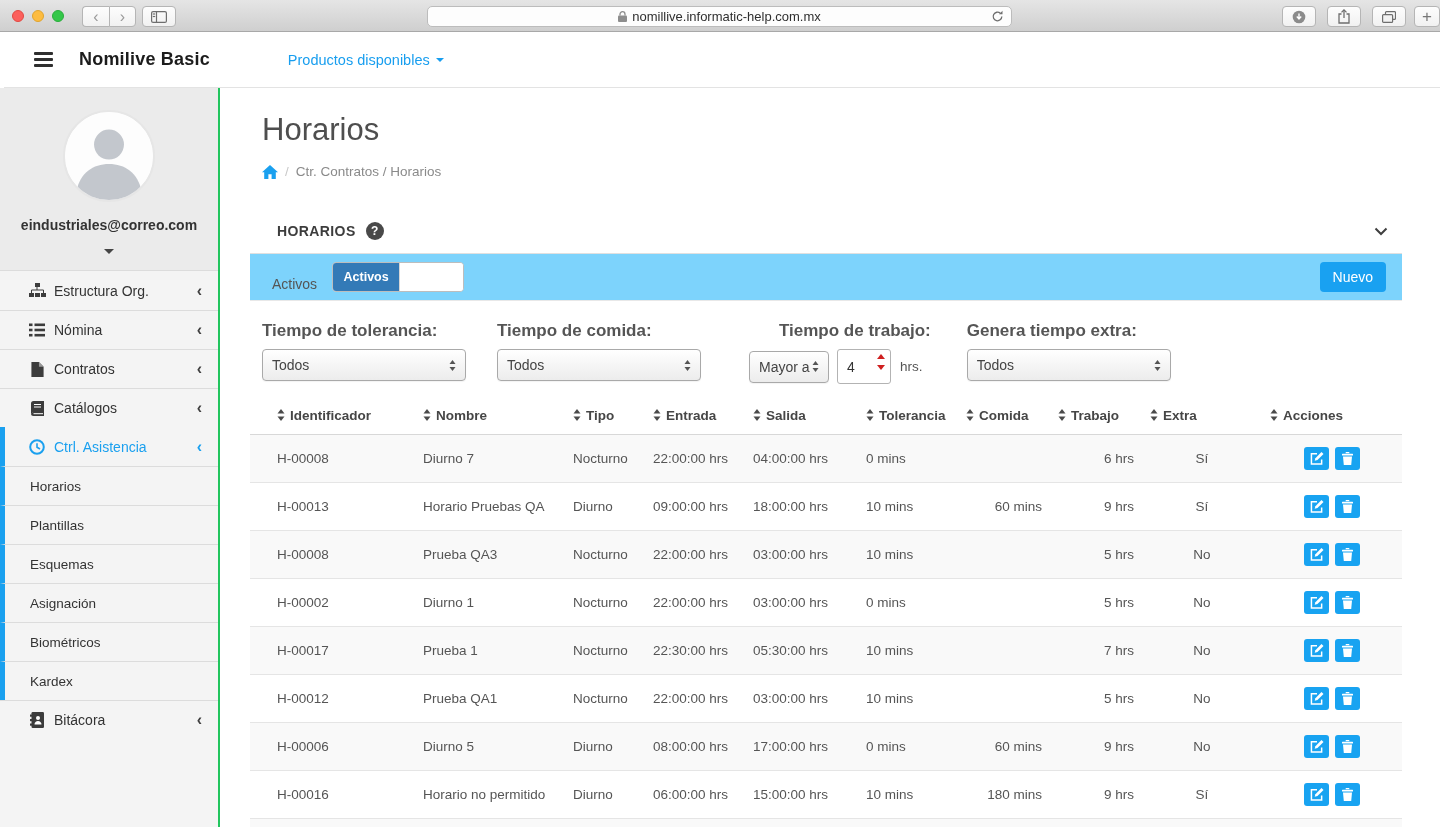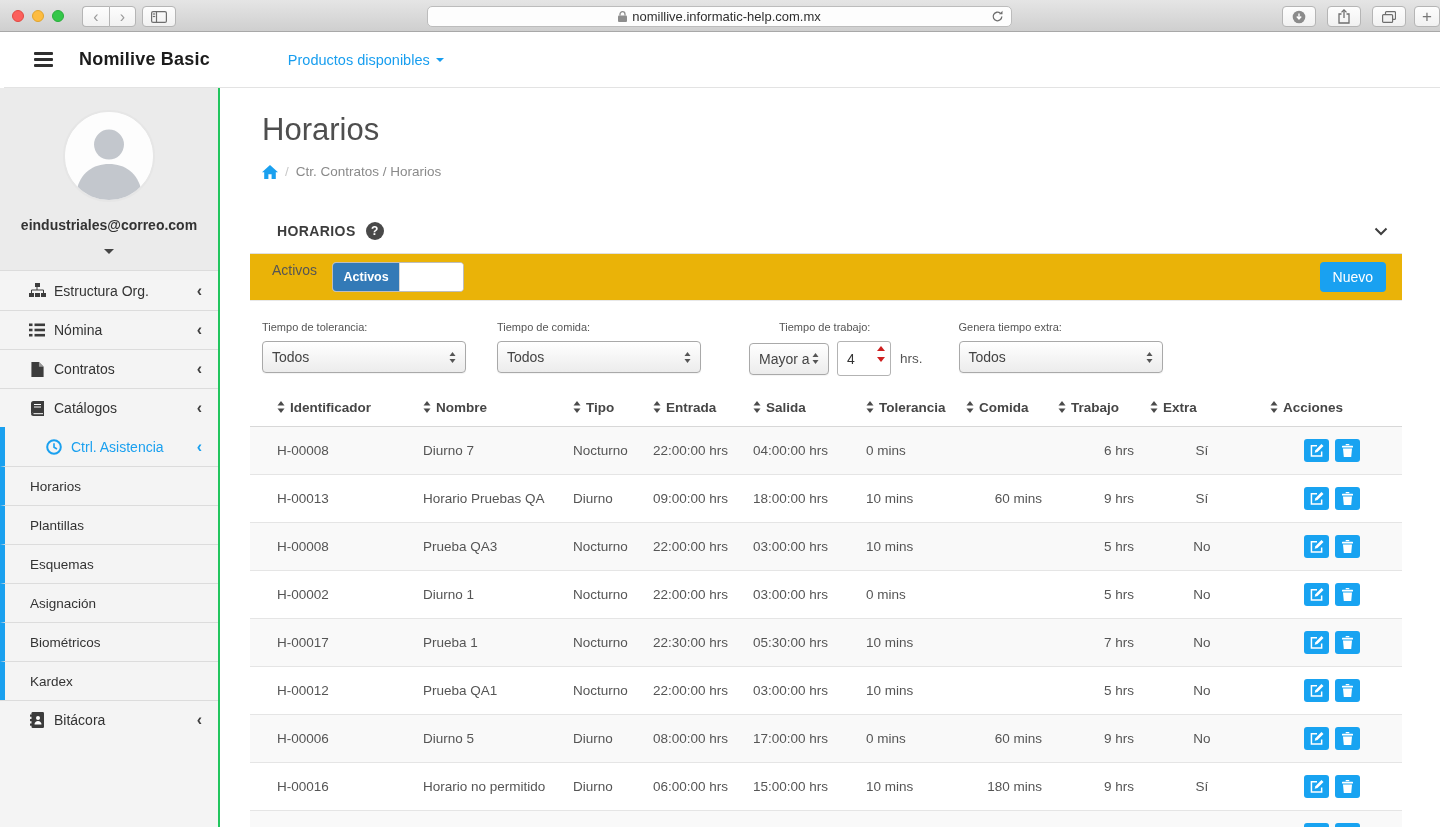--- a/index.html
+++ b/index.html
@@ -47,53 +47,53 @@
   .email { margin-top:15px; font-size:14px; font-weight:700; color:#333; }
   .profile-caret { width:0; height:0; border-left:5px solid transparent; border-right:5px solid transparent;
     border-top:5px solid #454545; margin:16px auto 0; cursor:pointer; }
   .mitem { height:39px; display:flex; align-items:center; padding:0 16px 0 28px;
     border-top:1px solid #dcdcdc; font-size:14px; color:#333; cursor:pointer; background:#f4f4f4; }
   .mitem:first-child { border-top:none; }
   .mitem .micon { width:18px; display:flex; justify-content:center; }
   .mitem .mlabel { margin-left:8px; flex:1; }
   .mitem .chev { font-size:16px; font-weight:700; color:#3f3f3f; line-height:1; }
   .active-block .mitem, .active-block .smitem { border-left:5px solid #1aa0ef; }
-  .active-block .mitem { padding-left:40px; }
+  .active-block .mitem { padding-left:23px; }
   .mitem.active { color:#1aa0ef; }
   .mitem.active .chev { color:#1aa0ef; }
   .smitem { height:39px; display:flex; align-items:center; padding-left:25px; border-top:1px solid #dcdcdc;
     font-size:13.5px; color:#333; cursor:pointer; background:#f4f4f4; }
 
   
   .content { position:absolute; top:88px; left:222px; right:0; bottom:0; background:#fff;
     padding:0 38px 0 28px; overflow:hidden; }
   h1.pagetitle { margin:24px 0 0 12px; font-size:31px; font-weight:400; color:#4e4e4e; }
   .breadcrumb { margin:16px 0 0 12px; display:flex; align-items:center; font-size:13.5px; color:#8a8a8a; }
   .breadcrumb .sep { margin:0 7px; color:#c9c9c9; }
 
   .panel { margin-top:30px; }
   .panel-header { display:flex; align-items:center; padding:13px 14px 13px 27px; border-bottom:1px solid #e0e0e0; }
   .panel-title { font-size:14px; font-weight:700; color:#3d3d3d; letter-spacing:.4px; }
   .help { width:18px; height:18px; border-radius:50%; background:#494949; color:#fff; font-size:12px;
     font-weight:700; display:flex; align-items:center; justify-content:center; margin-left:10px; cursor:pointer; }
   .panel-chevron { margin-left:auto; cursor:pointer; display:flex; }
 
-  .toggle-row { background:#eab308; border-bottom:1px solid #e8e8e8; padding:8px 16px 8px 22px;
-    display:flex; align-items:flex-start; }
+  .toggle-row { background:#7dd3fc; border-bottom:1px solid #e8e8e8; padding:8px 16px 8px 22px;
+    display:flex; align-items:flex-end; }
   .toggle-label { font-size:14px; color:#555; }
   .switch { margin-left:15px; width:132px; height:30px; border:1px solid #bdbdbd; border-radius:4px;
     background:#fff; display:flex; overflow:hidden; cursor:pointer; }
   .switch .on { width:66px; background:#337ab7; color:#fff; font-size:12.5px; font-weight:700;
     display:flex; align-items:center; justify-content:center; }
   .switch .off { flex:1; background:#fff; border-left:1px solid #d6d6d6; }
   .btn-new { margin-left:auto; background:#19a1f1; color:#fff; border:none; border-radius:4px;
     font-size:14px; font-family:inherit; padding:7px 13px; cursor:pointer; }
 
   .filters { display:flex; padding:20px 0 10px 12px; align-items:flex-start; }
-  .fgroup label { display:block; font-size:11px; color:#555; margin-bottom:8px; font-weight:400; }
+  .fgroup label { display:block; font-size:17px; color:#555; margin-bottom:8px; font-weight:700; }
   .sel { height:32px; border:1px solid #a9a9a9; border-radius:4px; background:linear-gradient(#fff,#ececec);
     display:flex; align-items:center; padding:0 9px; font-size:14px; color:#444; cursor:pointer;
     box-shadow:0 1px 1px rgba(0,0,0,.05); }
   .sel .selval { flex:1; }
   .g1 { width:204px; } .g2 { width:204px; margin-left:31px; }
   .g3 { margin-left:48px; } .g3 > label { padding-left:30px; }
   .g3row { display:flex; align-items:center; }
   .g3 .sel { width:80px; }
   .numbox { width:54px; height:35px; border:1px solid #b3b3b3; border-radius:3px; background:#fff;
     margin-left:8px; display:flex; align-items:center; padding-left:9px; font-size:14px; color:#333;

